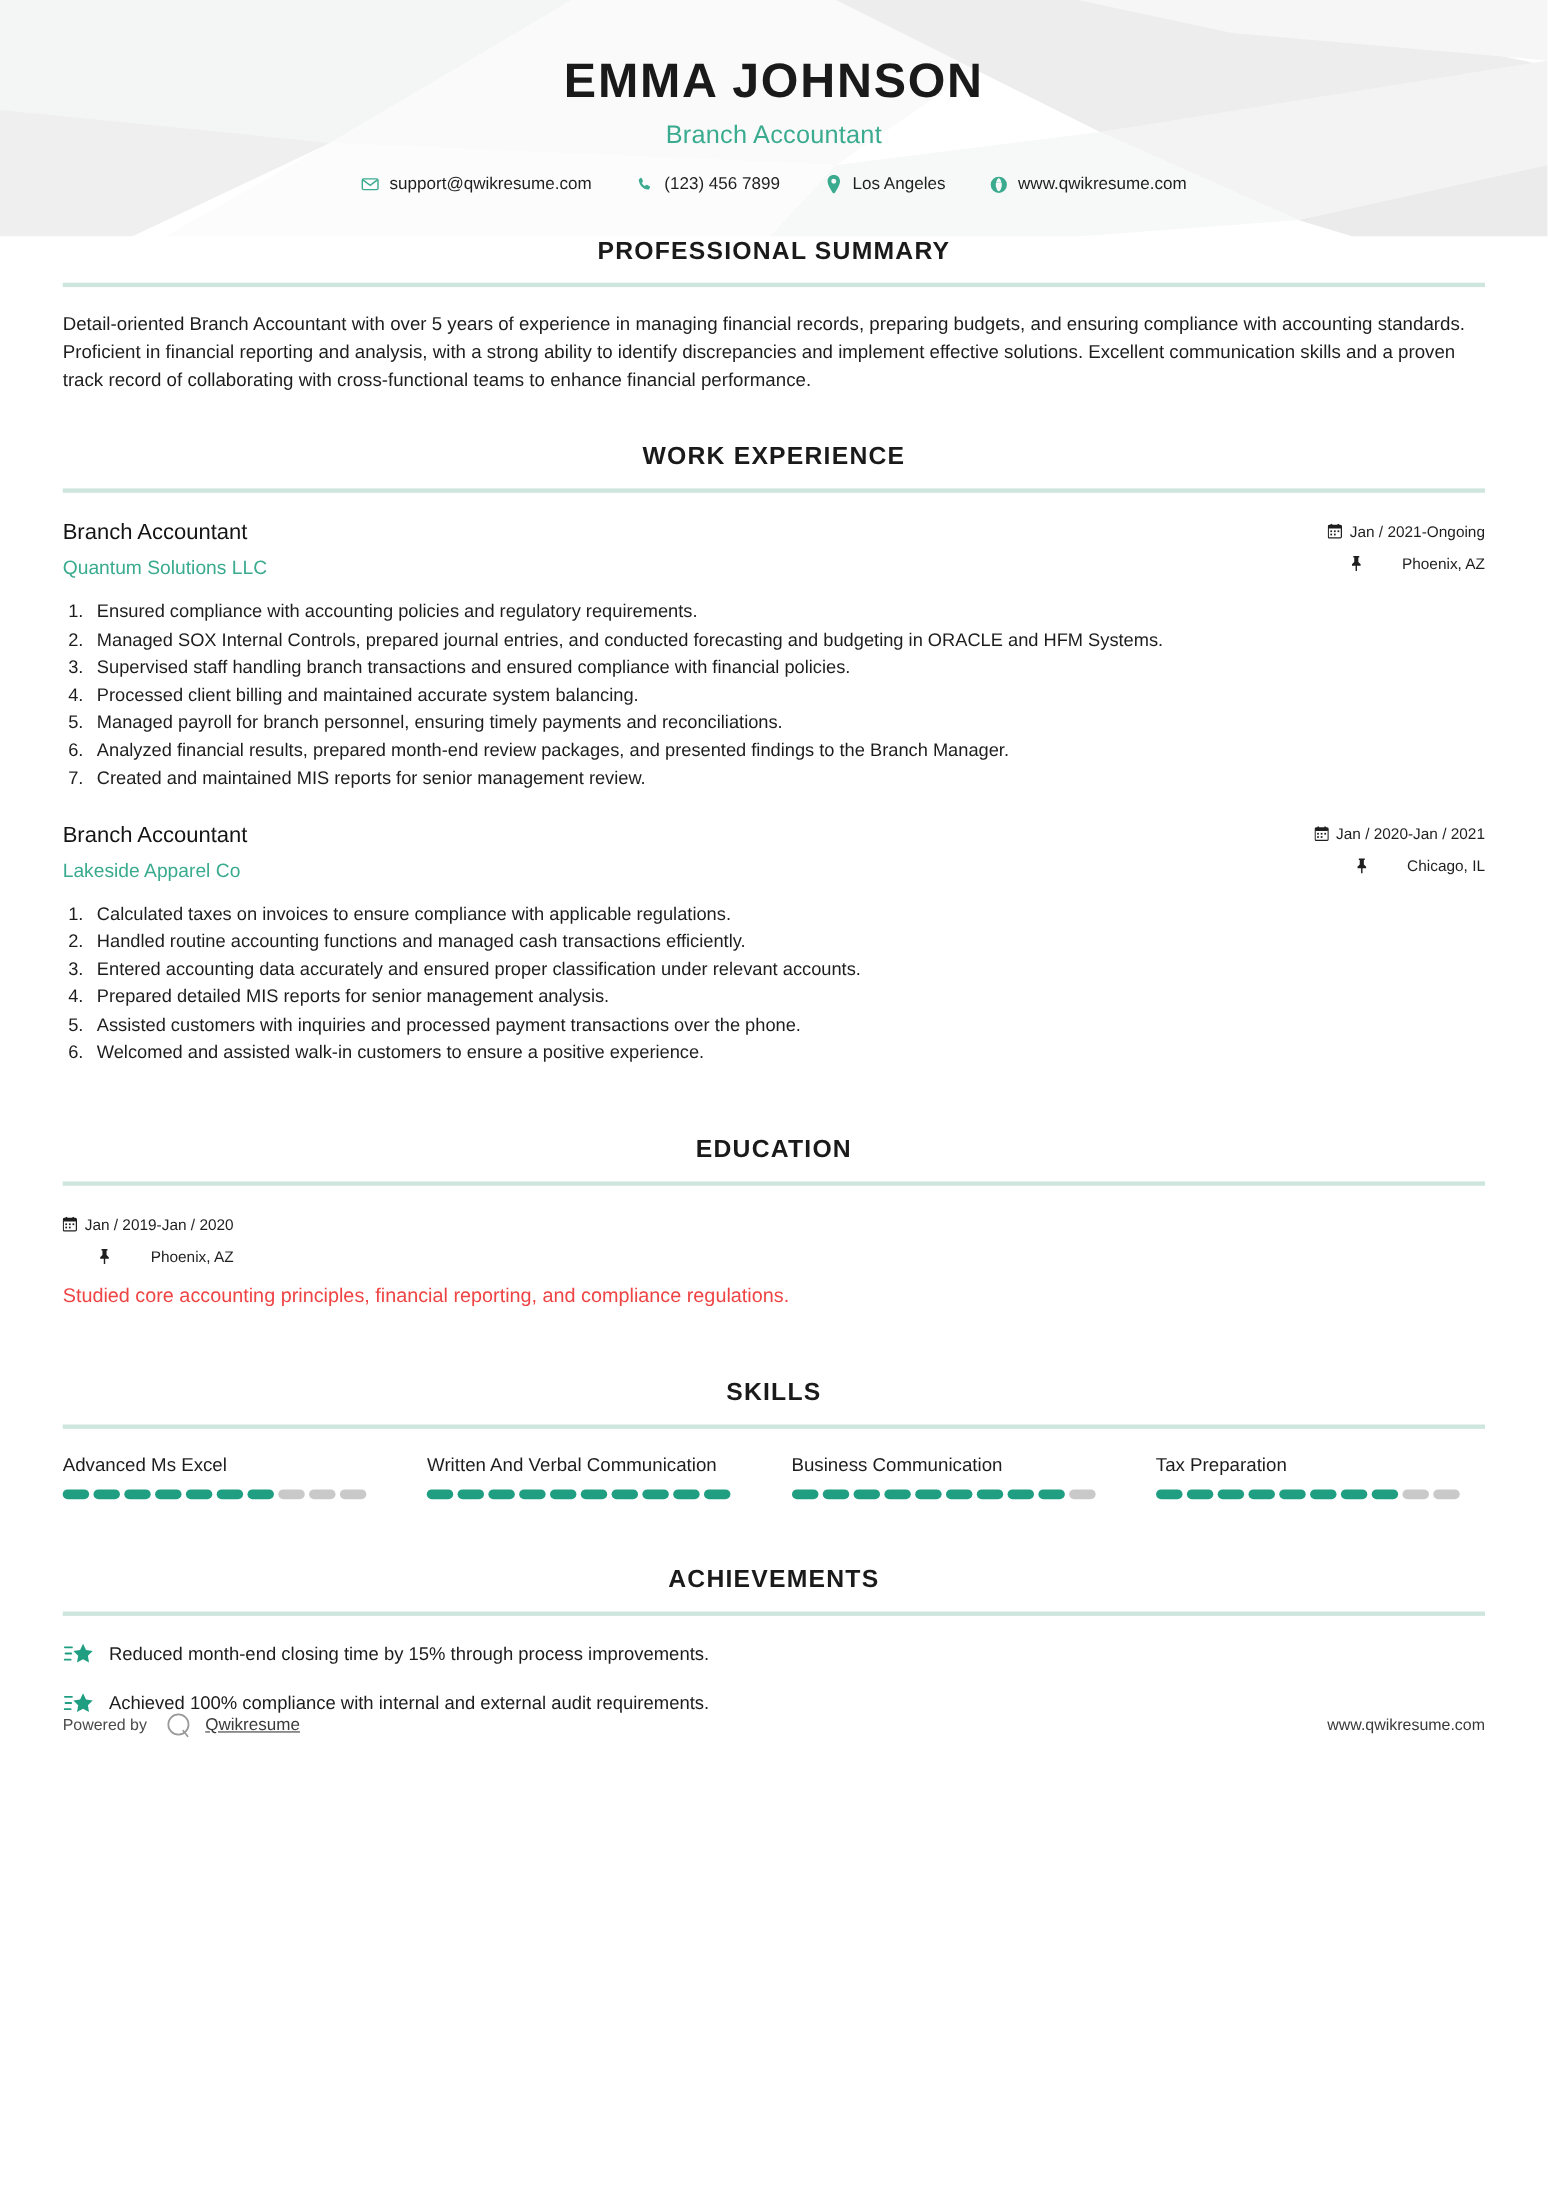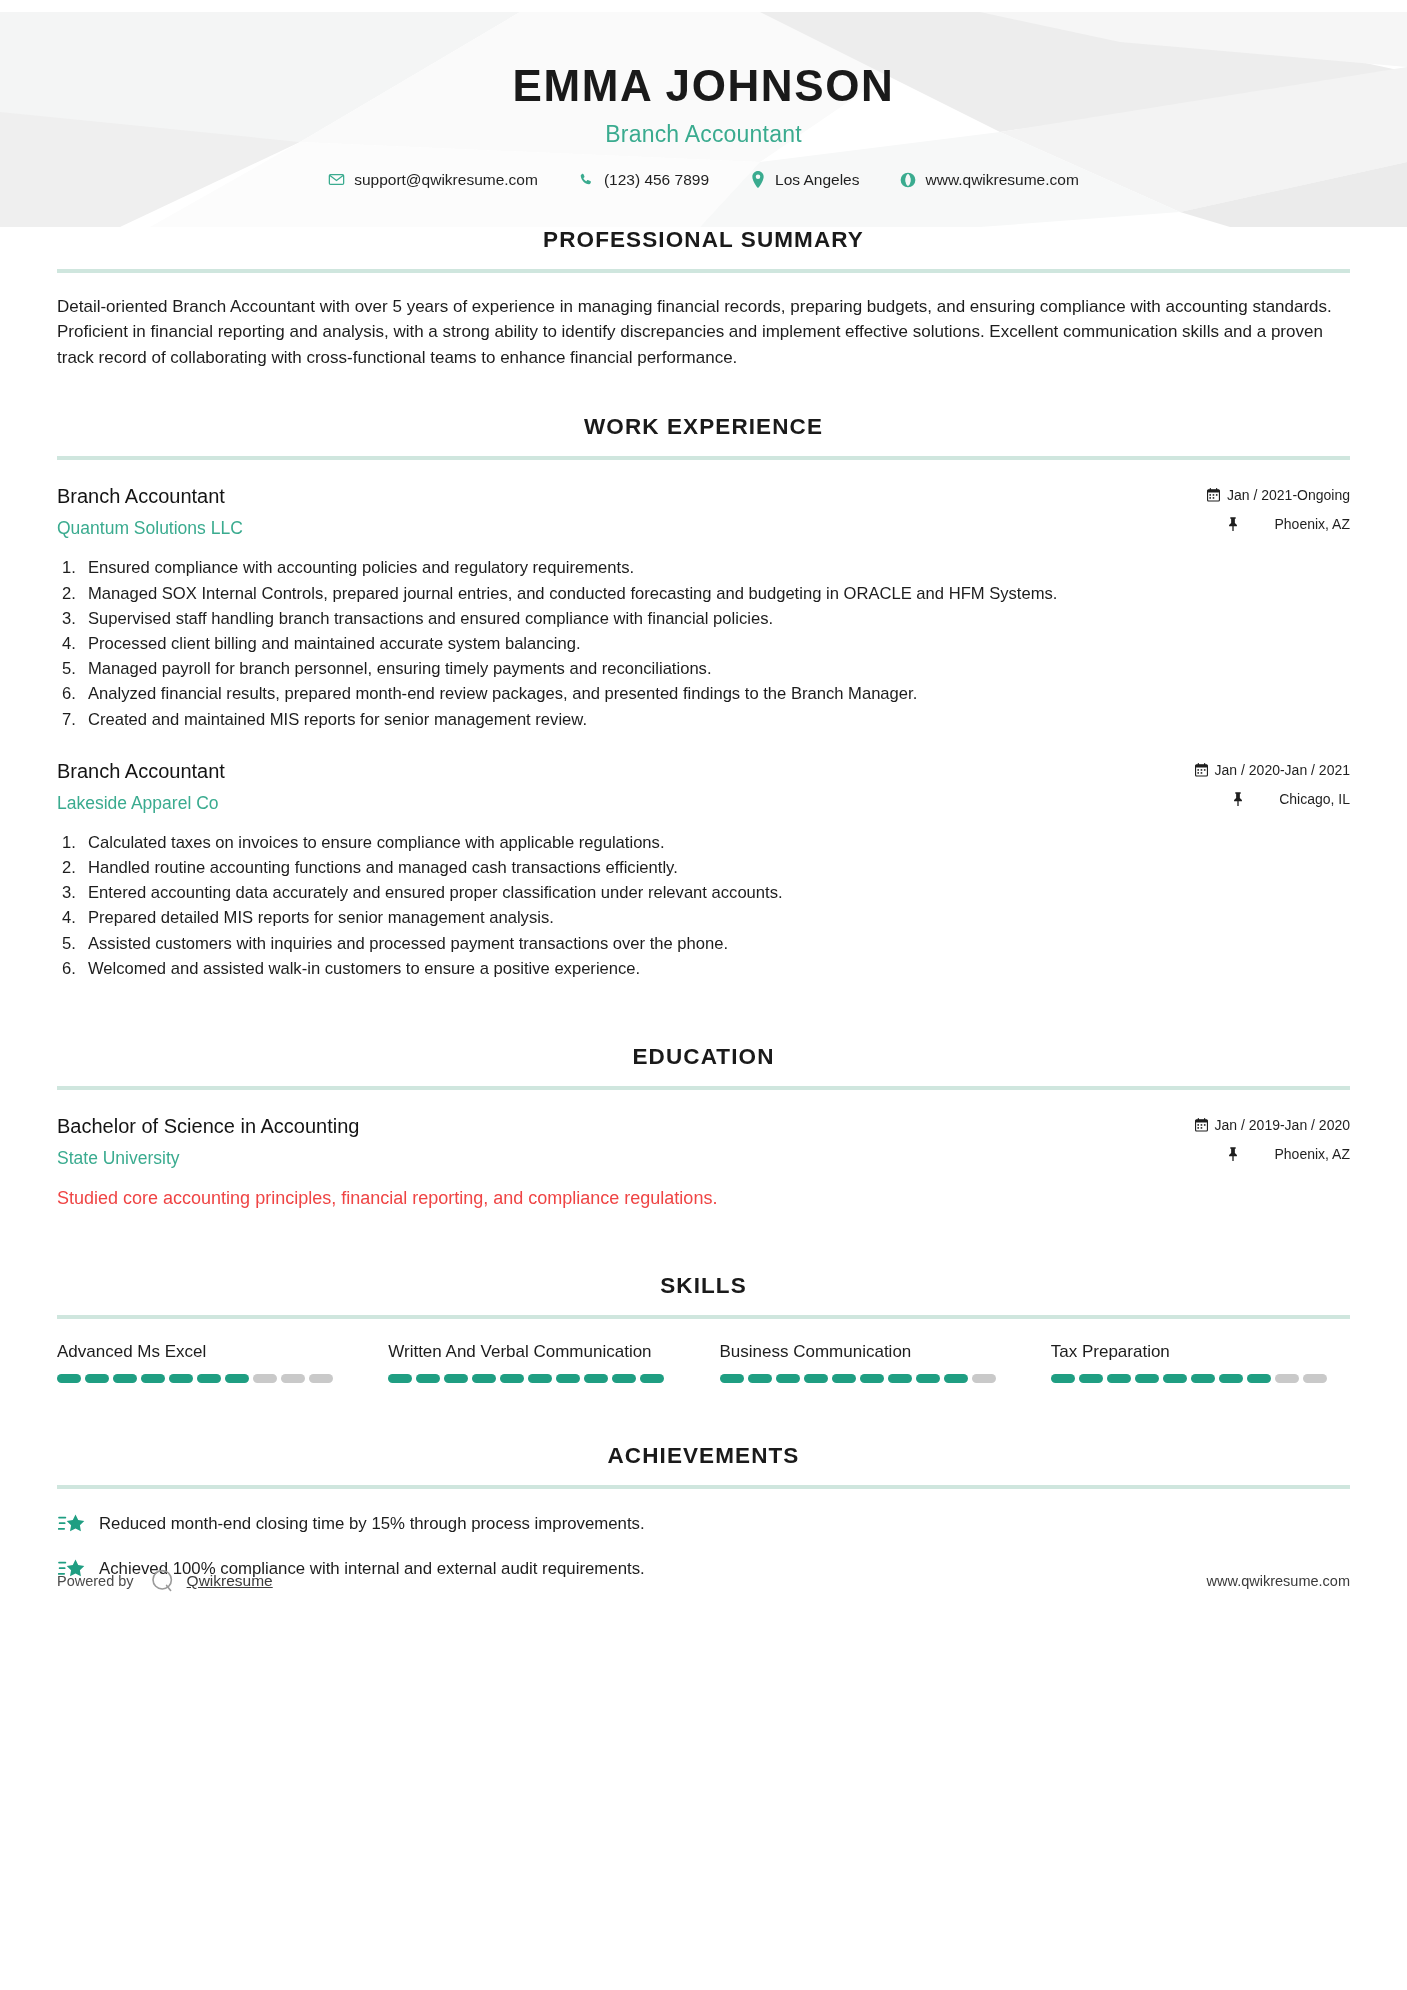--- a/index.html
+++ b/index.html
@@ -12,21 +12,21 @@
   body {
     font-family: "Liberation Sans", sans-serif;
     color: #1b1b1b;
     -webkit-font-smoothing: antialiased;
   }
 
   .page {
     position: relative;
     width: 1407px;
     height: 1670px;
-    margin: 12px auto;
+    margin: 0 auto;
     background: #ffffff;
     overflow: hidden;
   }
 
   
   .hdr-bg {
     position: absolute;
     top: 0; left: 0;
     width: 1407px;
     height: 215px;
@@ -458,24 +458,20 @@
         </ol>
       </div>
     </div>
 
     <div class="section mt-edu">
       <div class="sec-title">EDUCATION</div>
       <div class="sec-rule"></div>
 
       <div class="entry">
         <div class="entry-head">
-          <div class="entry-left">
-            <div class="entry-title">Bachelor of Science in Accounting</div>
-            <div class="entry-org">State University</div>
-          </div>
           <div class="entry-right">
             <div class="meta-line">
               <span class="mico">
                 <svg width="13" height="14" viewBox="0 0 14 15" fill="currentColor">
                   <rect x="0.6" y="1.8" width="12.8" height="12.2" rx="1.1" fill="none" stroke="currentColor" stroke-width="1.2"></rect>
                   <rect x="0.6" y="1.8" width="12.8" height="3" rx="1.1"></rect>
                   <rect x="3" y="0" width="1.3" height="3.2" rx="0.6"></rect>
                   <rect x="9.7" y="0" width="1.3" height="3.2" rx="0.6"></rect>
                   <rect x="2.6" y="6.6" width="1.7" height="1.7"></rect>
                   <rect x="6.1" y="6.6" width="1.7" height="1.7"></rect>

